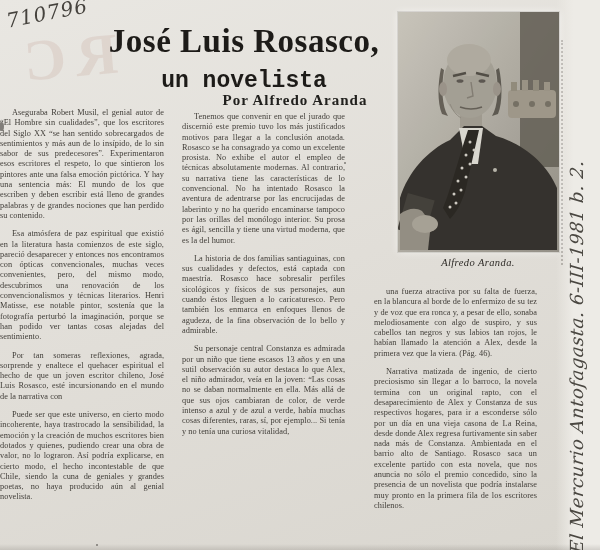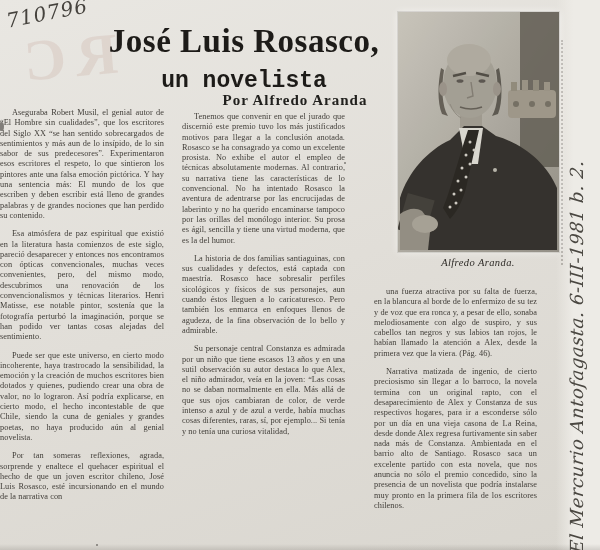--- a/index.html
+++ b/index.html
@@ -58,22 +58,22 @@
   <h1 class="headline">
     <div class="l1">José Luis Rosasco,</div>
     <div class="l2">un novelista</div>
   </h1>
 
   <div class="byline">Por Alfredo Aranda</div>
 
   <div class="col col1">
     <p>Aseguraba Robert Musil, el genial autor de “El Hombre sin cualidades”, que los escritores del Siglo XX “se han sentido sobrecargados de sentimientos y más aun de lo insípido, de lo sin sabor de sus predecesores”. Experimentaron esos escritores el respeto, lo que sintieron los pintores ante una falsa emoción pictórica. Y hay una sentencia más: El mundo de los que escriben y deben escribir está lleno de grandes palabras y de grandes nociones que han perdido su contenido.</p>
     <p>Esa atmósfera de paz espiritual que existió en la literatura hasta comienzos de este siglo, pareció desaparecer y entonces nos encontramos con ópticas convencionales, muchas veces convenientes, pero, del mismo modo, descubrimos una renovación de los convencionalismos y técnicas literarios. Henri Matisse, ese notable pintor, sostenía que la fotografía perturbó la imaginación, porque se han podido ver tantas cosas alejadas del sentimiento.</p>
+    <p>Por tan someras reflexiones, agrada, sorprende y enaltece el quehacer espiritual el hecho de que un joven escritor chileno, José Luis Rosasco, esté incursionando en el mundo de la narrativa con</p>
     <p>Puede ser que este universo, en cierto modo incoherente, haya trastrocado la sensibilidad, la emoción y la creación de muchos escritores bien dotados y quienes, pudiendo crear una obra de valor, no lo lograron. Así podría explicarse, en cierto modo, el hecho incontestable de que Chile, siendo la cuna de geniales y grandes poetas, no haya producido aún al genial novelista.</p>
-    <p>Por tan someras reflexiones, agrada, sorprende y enaltece el quehacer espiritual el hecho de que un joven escritor chileno, José Luis Rosasco, esté incursionando en el mundo de la narrativa con</p>
   </div>
 
   <div class="col col2">
     <p>Tenemos que convenir en que el jurado que discernió este premio tuvo los más justificados motivos para llegar a la conclusión anotada. Rosasco se ha consagrado ya como un excelente prosista. No exhibe el autor el empleo de técnicas absolutamente modernas. Al contrario, su narrativa tiene las características de lo convencional. No ha intentado Rosasco la aventura de adentrarse por las encrucijadas de laberinto y no ha querido encaminarse tampoco por las orillas del monólogo interior. Su prosa es ágil, sencilla y tiene una virtud moderna, que es la del humor.</p>
     <p>La historia de dos familias santiaguinas, con sus cualidades y defectos, está captada con maestría. Rosasco hace sobresalir perfiles sicológicos y físicos de sus personajes, aun cuando éstos lleguen a lo caricaturesco. Pero también los enmarca en enfoques llenos de agudeza, de la fina observación de lo bello y admirable.</p>
     <p>Su personaje central Constanza es admirada por un niño que tiene escasos 13 años y en una sutil observación su autor destaca lo que Alex, el niño admirador, veía en la joven: “Las cosas no se daban normalmente en ella. Más allá de que sus ojos cambiaran de color, de verde intenso a azul y de azul a verde, había muchas cosas diferentes, raras, sí, por ejemplo... Si tenía y no tenía una curiosa vitalidad,</p>
   </div>
 
   <div class="col col3">
     <p>una fuerza atractiva por su falta de fuerza, en la blancura al borde de lo enfermizo de su tez y de voz que era ronca y, a pesar de ello, sonaba melodiosamente con algo de suspiro, y sus cabellos tan negros y sus labios tan rojos, le habían llamado la atención a Alex, desde la primera vez que la viera. (Pág. 46).</p>

